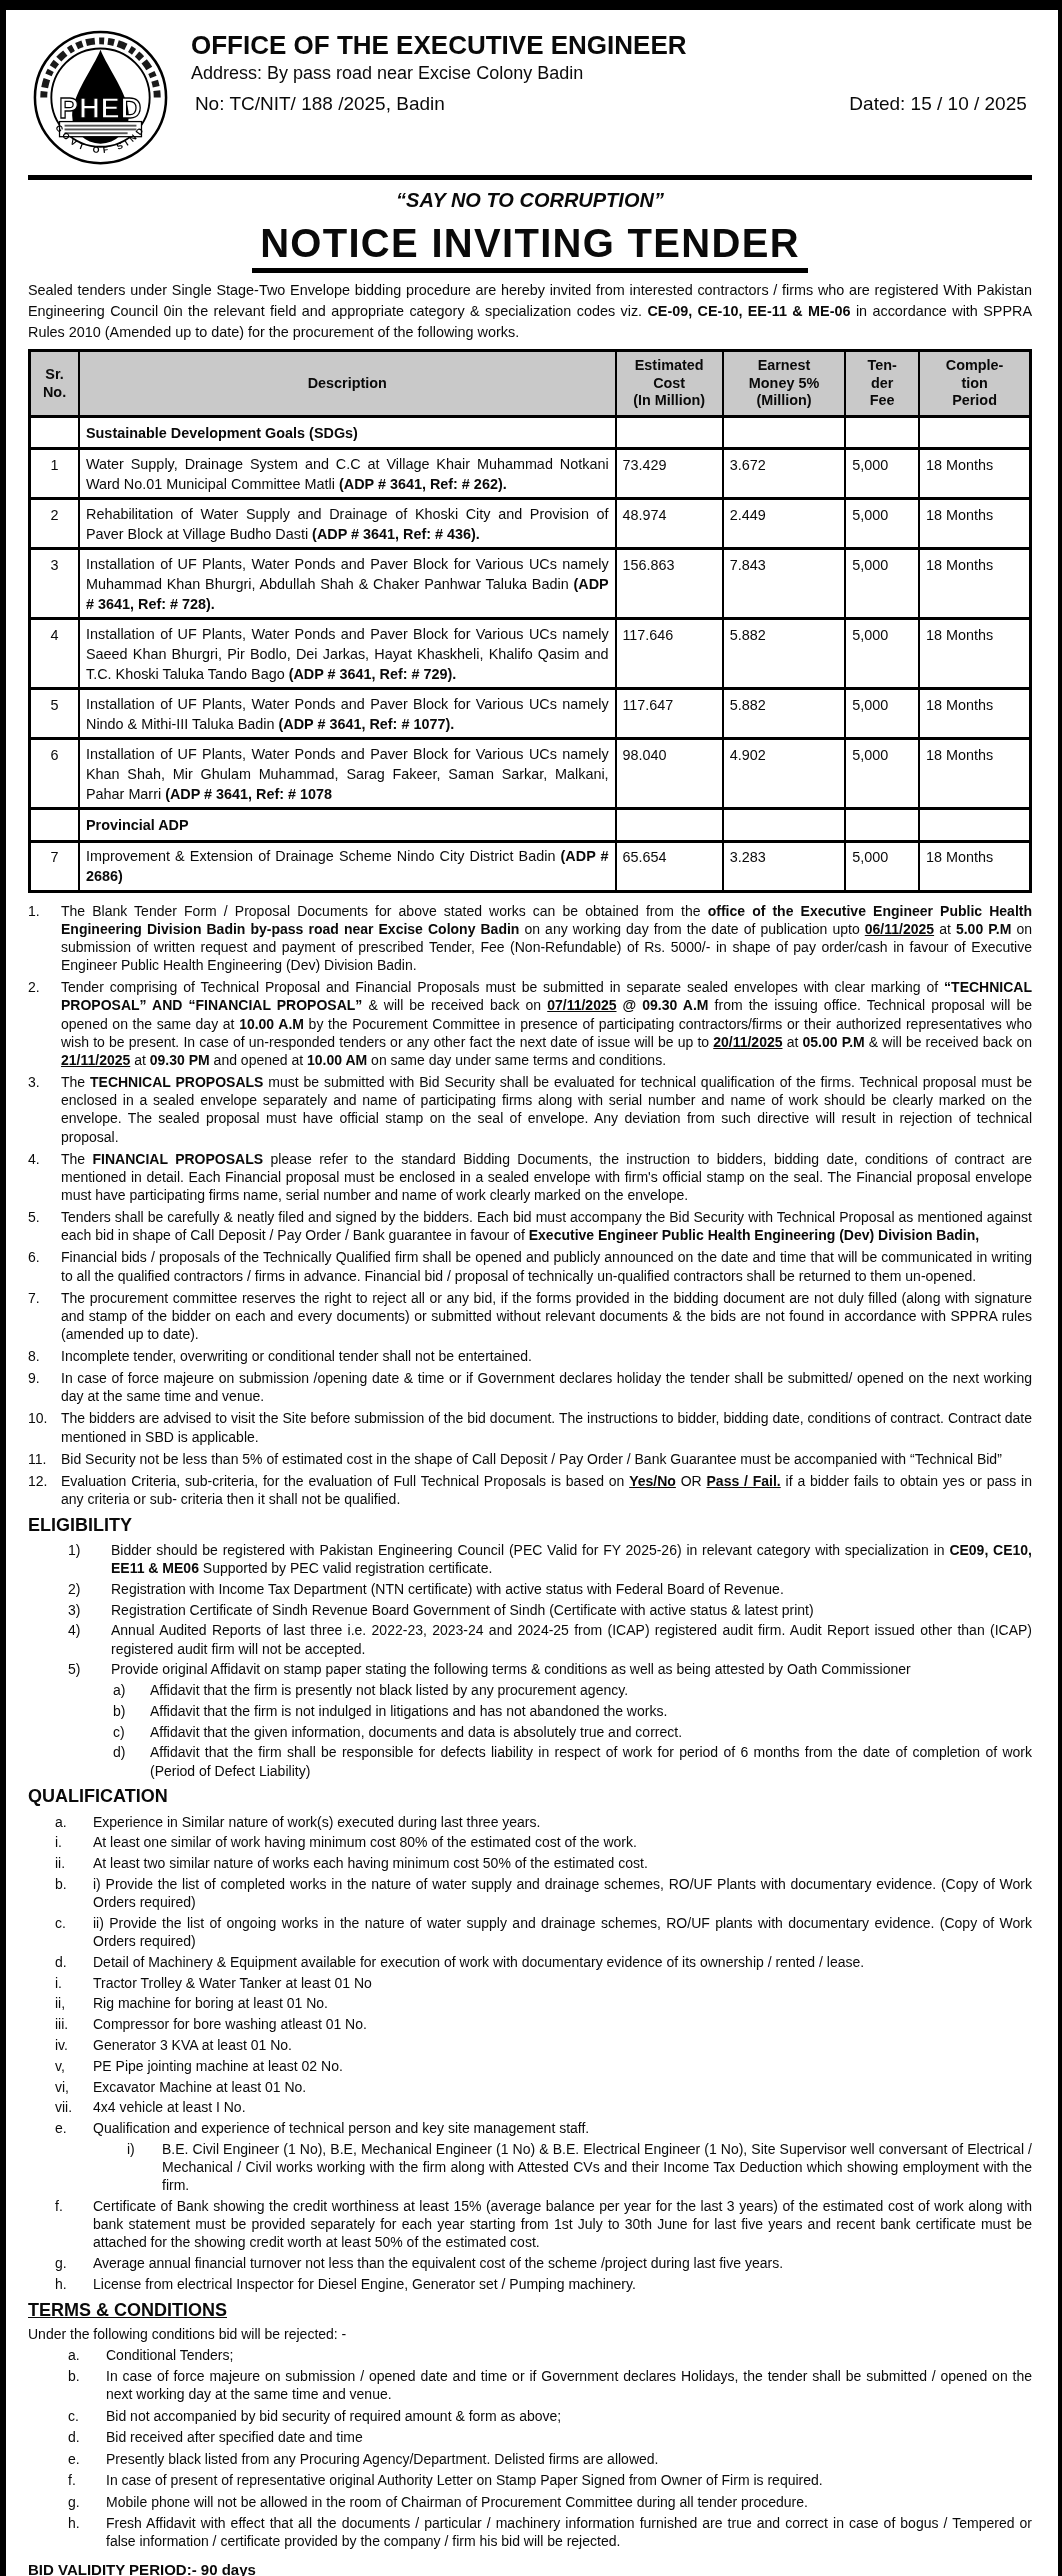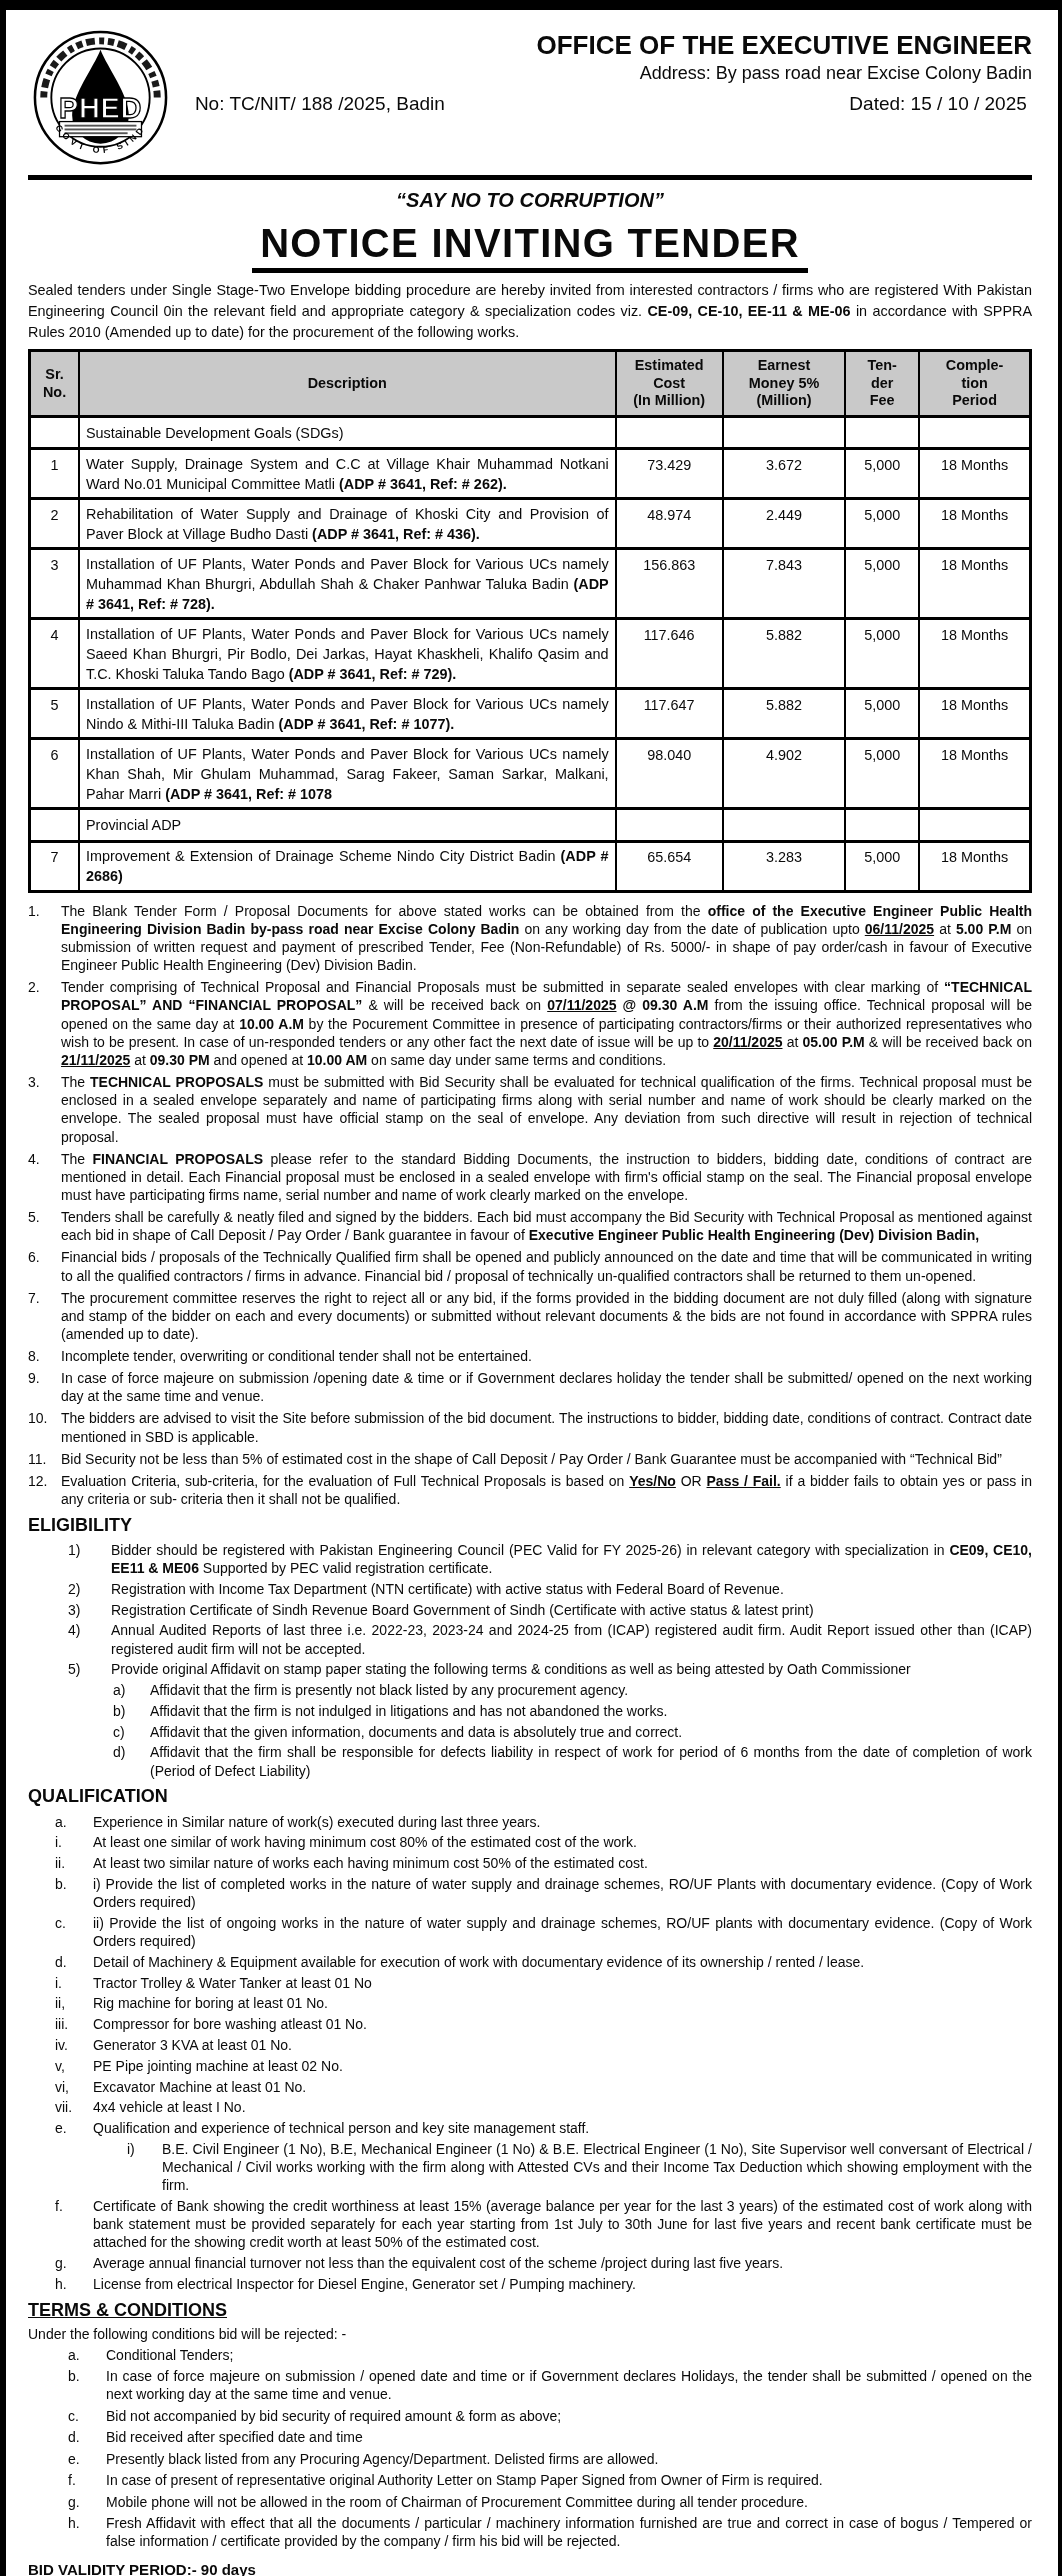--- a/index.html
+++ b/index.html
@@ -5,21 +5,21 @@
   html,body{margin:0;padding:0;background:#f4f4f2;}
   body{font-family:"Liberation Sans","DejaVu Sans",sans-serif;color:#0a0a0a;}
   .page{position:relative;width:1063px;box-sizing:border-box;background:#fff;
         border:solid #000;border-width:10.4px 5.9px 9px 6.5px;
         padding:11.7px 26px 9px 22px;min-height:2560px;margin:0 auto 15.7px auto;}
   .b{font-weight:bold}.u{text-decoration:underline}
 
   
   .hdr{display:grid;grid-template-columns:163px 1fr;align-items:start;}
   .logo-wrap{padding-top:5.2px;}
-  .hdr-right{text-align:right;padding-top:9px;}
+  .hdr-right{text-align:left;padding-top:9px;}
   .h1{font-size:26px;font-weight:bold;line-height:1.15;}
   .h2{font-size:30px;font-weight:bold;line-height:1.15;margin-top:2.6px;}
   .h3{font-size:18px;font-weight:normal;margin-top:2.6px;}
   .ref-row{display:flex;justify-content:space-between;font-size:19px;margin-top:9px;padding:0 5.2px 0 3.9px;gap:32px;}
   .rule{height:4.6px;background:#000;margin:1.3px 0 0 0;}
 
   .slogan{text-align:center;font-size:20px;font-weight:bold;font-style:italic;margin-top:9px;}
   .nit-wrap{text-align:center;margin:9px 0 3.9px;}
   .nit{display:inline-block;font-size:40px;font-weight:bold;letter-spacing:1.3px;
        border-bottom:5.2px solid #000;padding:0 7.8px 2.6px;}
@@ -28,23 +28,23 @@
 
   
   table{width:100%;border-collapse:collapse;border:3.9px solid #000;table-layout:fixed;}
   th,td{border:2px solid #000;vertical-align:top;box-sizing:border-box;}
   tbody tr{border-top:3.3px solid #000;}
   thead tr{border-bottom:3.3px solid #000;}
   th{background:#c9c9c9;font-weight:bold;font-size:14.4px;line-height:1.22;white-space:pre-line;
      text-align:center;padding:5.2px 1.3px;vertical-align:middle;}
   td{font-size:14.4px;line-height:1.4;padding:3.3px 5.9px;}
   td.sr{text-align:center;padding-top:4.6px;}
-  td.num{text-align:center;padding-top:4.6px;}
+  td.num{padding-top:4.6px;}
   td.desc{text-align:justify;}
-  .sec-title{font-weight:normal;}
+  .sec-title{font-weight:bold;}
   tr.sec td{padding-top:4.6px;padding-bottom:4.6px;}
 
   
   .row{display:flex;align-items:flex-start;}
   .mk{flex:0 0 33px;}
   .bd{flex:1;text-align:justify;}
   .notes{margin-top:9px;}
   .notes .row{font-size:14px;line-height:1.3;margin-bottom:3.9px;}
   .notes .mk{flex:0 0 33px;}
   .sec-head{font-size:18px;font-weight:bold;margin:6.5px 0 5.2px;}

